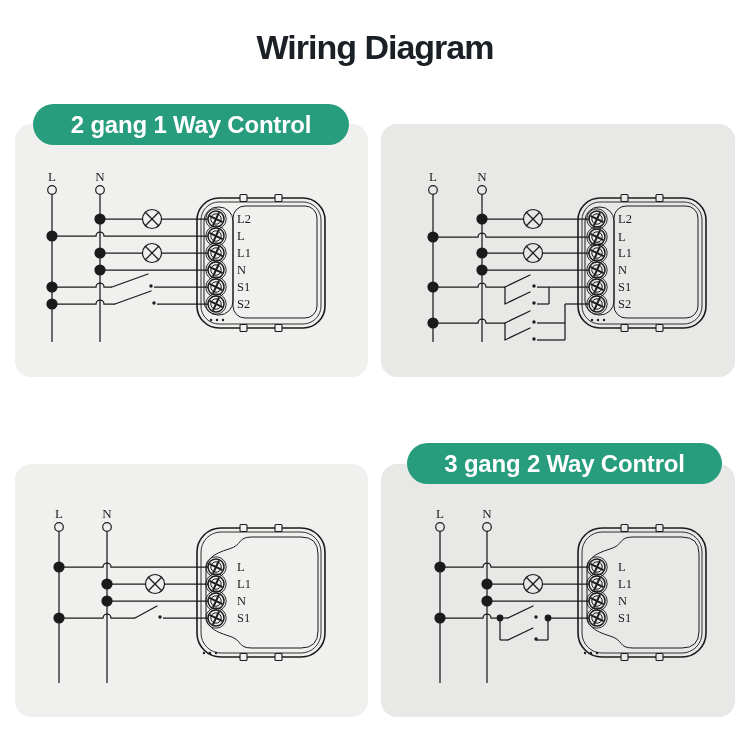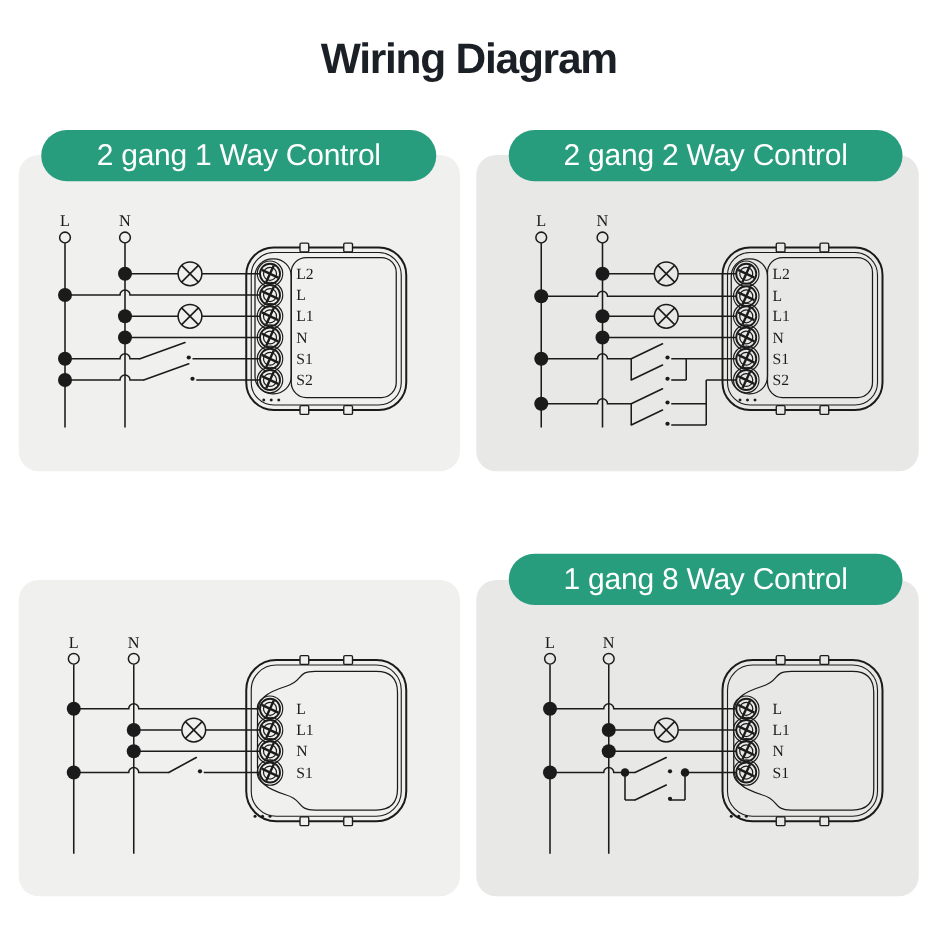--- a/index.html
+++ b/index.html
@@ -7,42 +7,41 @@
         font-family:"Liberation Sans",sans-serif;overflow:hidden;}
   .title{position:absolute;left:0;top:28px;width:750px;text-align:center;
          font-size:34px;font-weight:800;letter-spacing:-1px;color:var(--title-color,#1b2026);}
   .panel{position:absolute;border-radius:16px;}
   .panel-tl{left:15px;top:124px;width:353px;height:253px;background:var(--panel-light,#f0f0ef);}
   .panel-tr{left:381px;top:124px;width:354px;height:253px;background:var(--panel-dark,#e8e8e7);}
   .panel-bl{left:15px;top:464px;width:353px;height:253px;background:var(--panel-light,#f0f0ef);}
   .panel-br{left:381px;top:464px;width:354px;height:253px;background:var(--panel-dark,#e8e8e7);}
   .pill{position:absolute;height:41px;border-radius:21px;background:var(--accent,#279d7e);
         display:flex;align-items:center;justify-content:center;color:#fff;
-        font-size:24px;font-weight:normal;letter-spacing:-0.2px;}
+        font-size:24px;font-weight:bold;letter-spacing:-0.2px;}
   .pill-tl{left:33px;top:104px;width:316px;}
   .pill-tr{left:407px;top:104px;width:315px;}
   .pill-bl{left:33px;top:443px;width:316px;}
   .pill-br{left:407px;top:443px;width:315px;}
   #diagram-layer{position:absolute;left:0;top:0;width:750px;height:750px;pointer-events:none;}
   svg text{font-family:"Liberation Serif",serif;fill:var(--line,#1b1b1b);}
 </style>
 </head>
 <body>
 
 <div class="page" style="--accent: #279d7e; --panel-light: #f0f0ef; --panel-dark: #e8e8e7; --line: #1b1b1b; --title-color: #1b2026; --page-bg: #ffffff;">
   <div class="title">Wiring Diagram</div>
 
   <div class="panel panel-tl"></div>
   <div class="panel panel-tr"></div>
   <div class="panel panel-bl"></div>
   <div class="panel panel-br"></div>
 
   <div class="pill pill-tl">2 gang 1 Way Control</div>
-  <div class="pill pill-tr">2 gang 2 Way Control</div>
-  <div class="pill pill-br">1 gang 8 Way Control</div>
+  <div class="pill pill-br">3 gang 2 Way Control</div>
 
   <svg id="diagram-layer" viewBox="0 0 750 750" xmlns="http://www.w3.org/2000/svg">
       <g fill="none" stroke="#1b1b1b" stroke-width="1.25">
         <text x="52" y="181" font-size="13" stroke="none" text-anchor="middle">L</text>
         <text x="100" y="181" font-size="13" stroke="none" text-anchor="middle">N</text>
         <circle cx="52" cy="190" r="4.3" fill="#f0f0ef" stroke-width="1.2"></circle>
         <circle cx="100" cy="190" r="4.3" fill="#f0f0ef" stroke-width="1.2"></circle>
         <line x1="52" y1="194.5" x2="52" y2="342"></line>
         <line x1="100" y1="194.5" x2="100" y2="342"></line>
         <circle cx="100" cy="219" r="5.6" fill="#1b1b1b" stroke="none"></circle>

